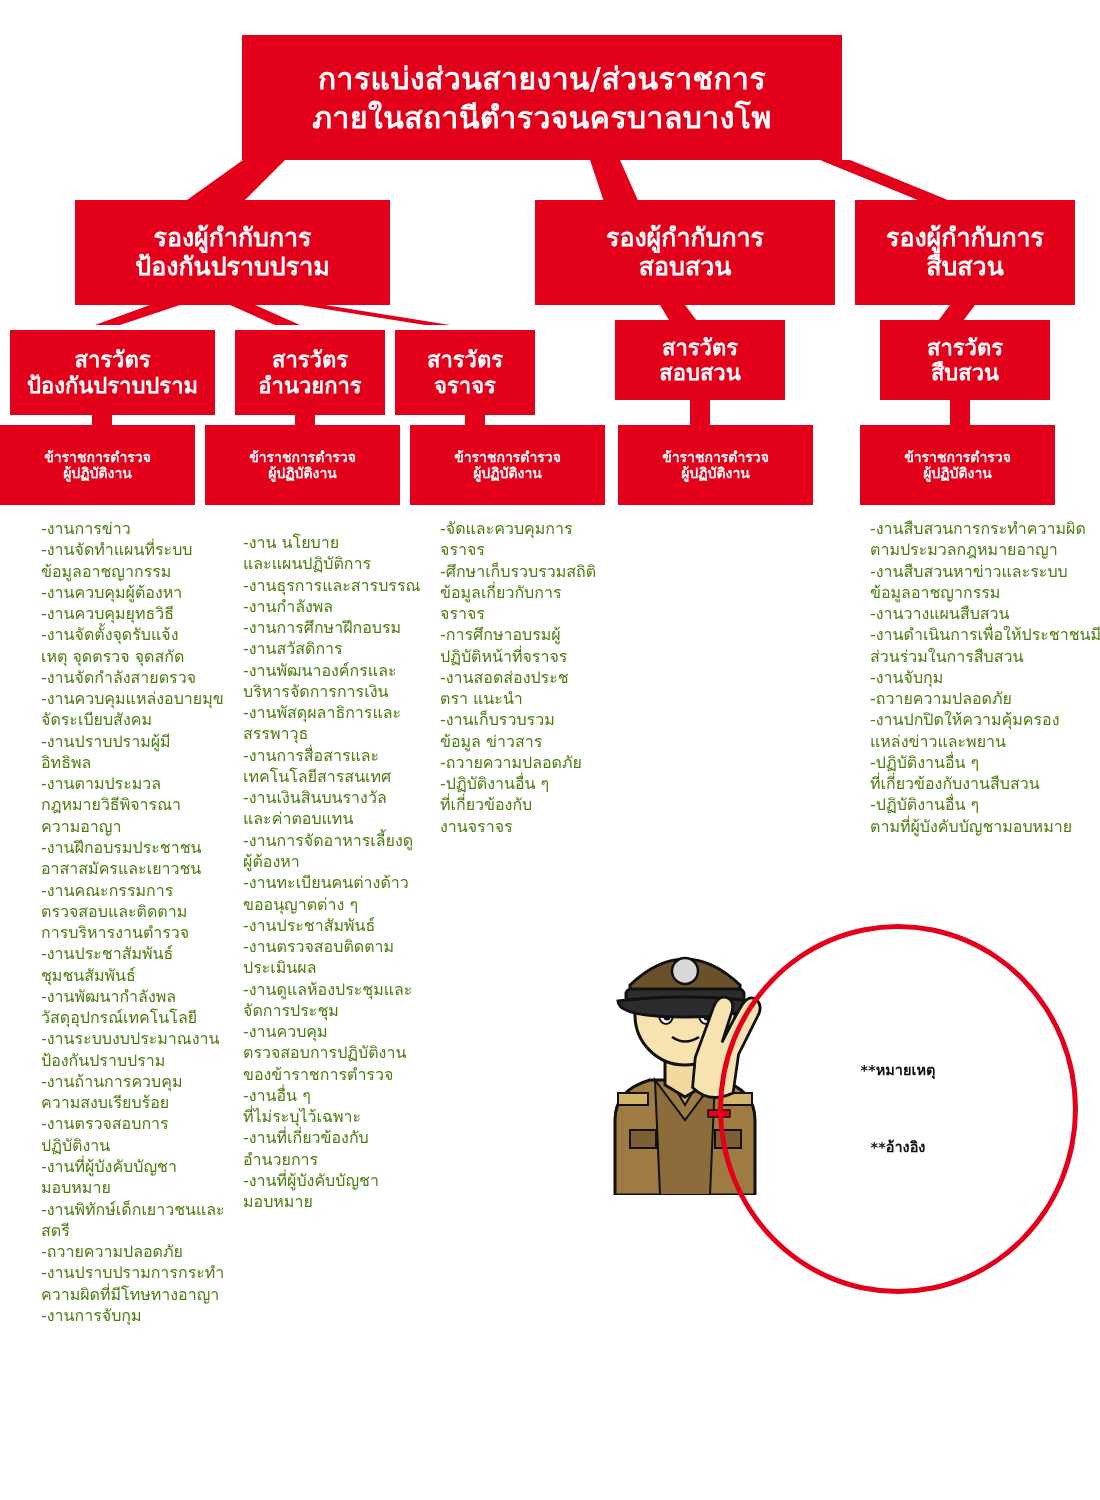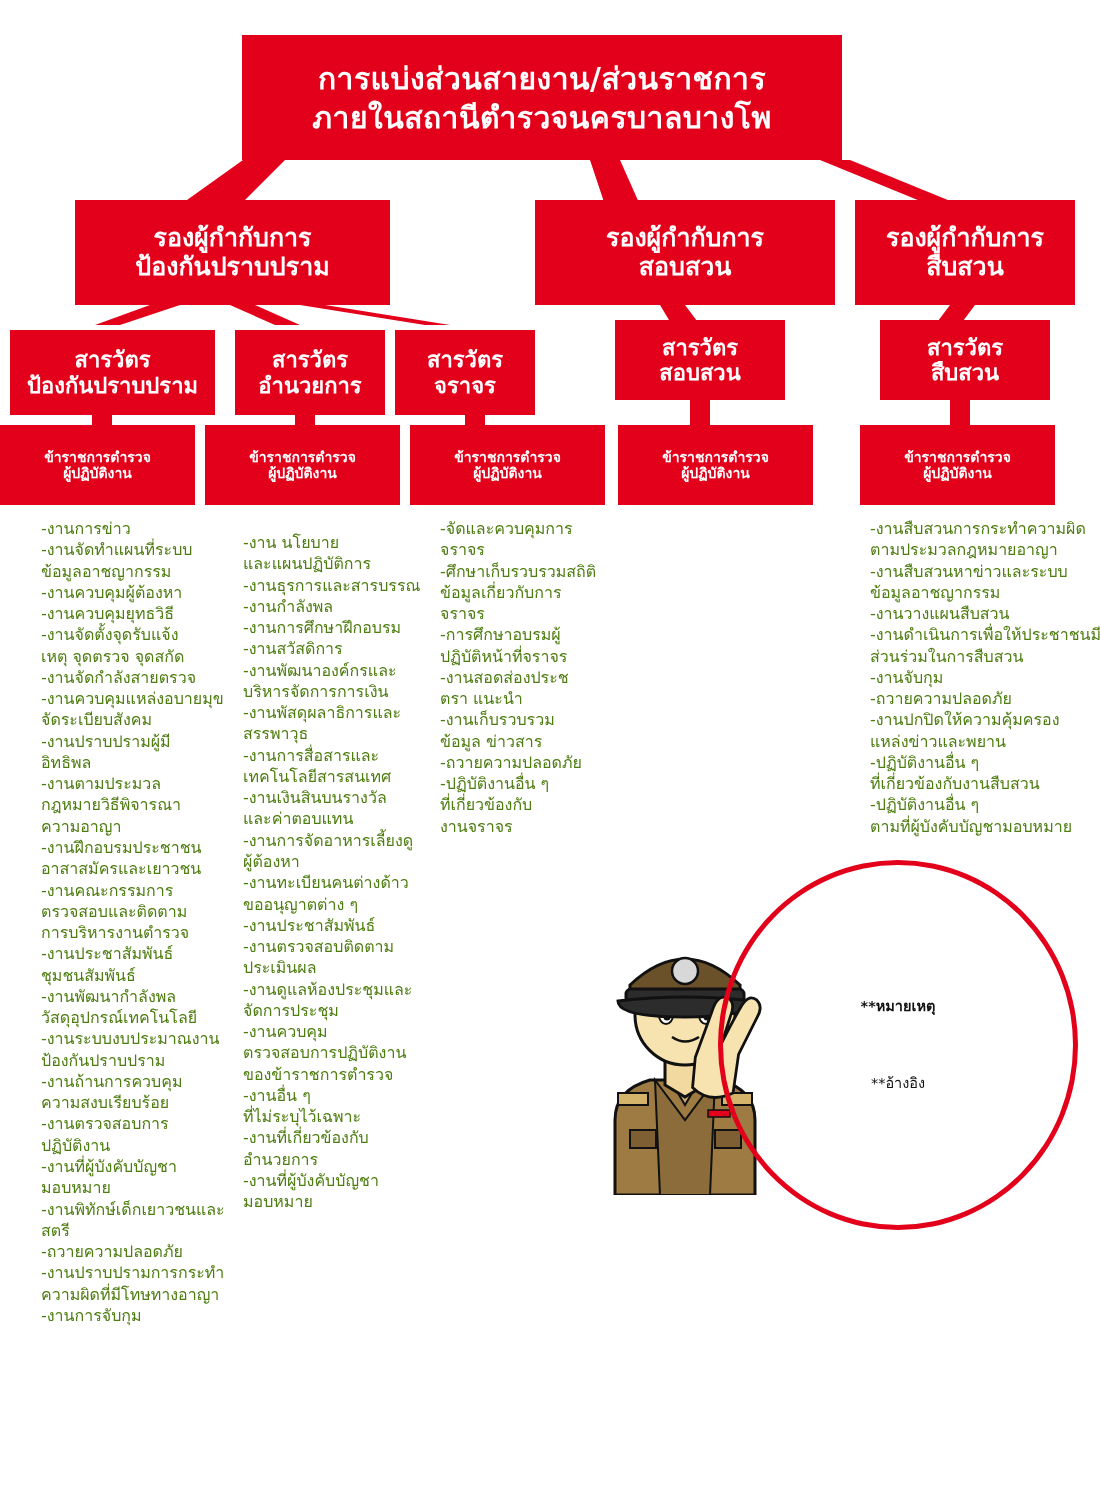--- a/index.html
+++ b/index.html
@@ -37,21 +37,21 @@
     line-height:1.33;
     color:#4d7c0f;
     white-space:pre-wrap;
     box-sizing:border-box;
     margin-left:25px;
   }
 
   
   .note{
     position:absolute;
-    left:718px;top:860px;width:360px;height:370px;
+    left:718px;top:924px;width:360px;height:370px;
     border:5px solid #e3001b;
     border-radius:50%;
     box-sizing:border-box;
     display:flex;align-items:center;justify-content:center;
     text-align:center;
     font-size:14.5px;
     line-height:1.45;
     color:#111;
     padding:30px 34px;
     z-index:3;
@@ -248,17 +248,17 @@
     <rect x="66" y="84" width="118" height="14" rx="5" fill="#2c2c2c" stroke="#111" stroke-width="3"></rect>
     <path d="M58 96 Q125 88 192 96 Q192 112 125 112 Q58 112 58 96 Z" fill="#2c2c2c" stroke="#111" stroke-width="3"></path>
     <circle cx="125" cy="66" r="13" fill="#d8d8d8" stroke="#111" stroke-width="2.5"></circle>
 
     <path d="M196 160 q14 -38 20 -55 q6 -14 16 -9 q8 5 2 20 l-9 28 q14 -28 22 -41 q8 -12 16 -5 q7 7 0 19 l-20 40 l-6 42 q-26 12 -44 -6 z" fill="#f7e3b0" stroke="#111" stroke-width="3" transform="translate(-45,5) scale(0.92)"></path>
   </svg>
 
   <div class="note">
     <div style="white-space: pre-wrap;">
       <div style="font-weight: bold; white-space: pre-wrap;">**หมายเหตุ</div>
-      <div style="font-weight: normal; margin-top: 14px; white-space: pre-wrap;">**อ้างอิง</div>
+      <div style="font-weight: bold; margin-top: 14px; white-space: pre-wrap;">**อ้างอิง</div>
     </div>
   </div>
 
 </div>
 
 </body></html>

